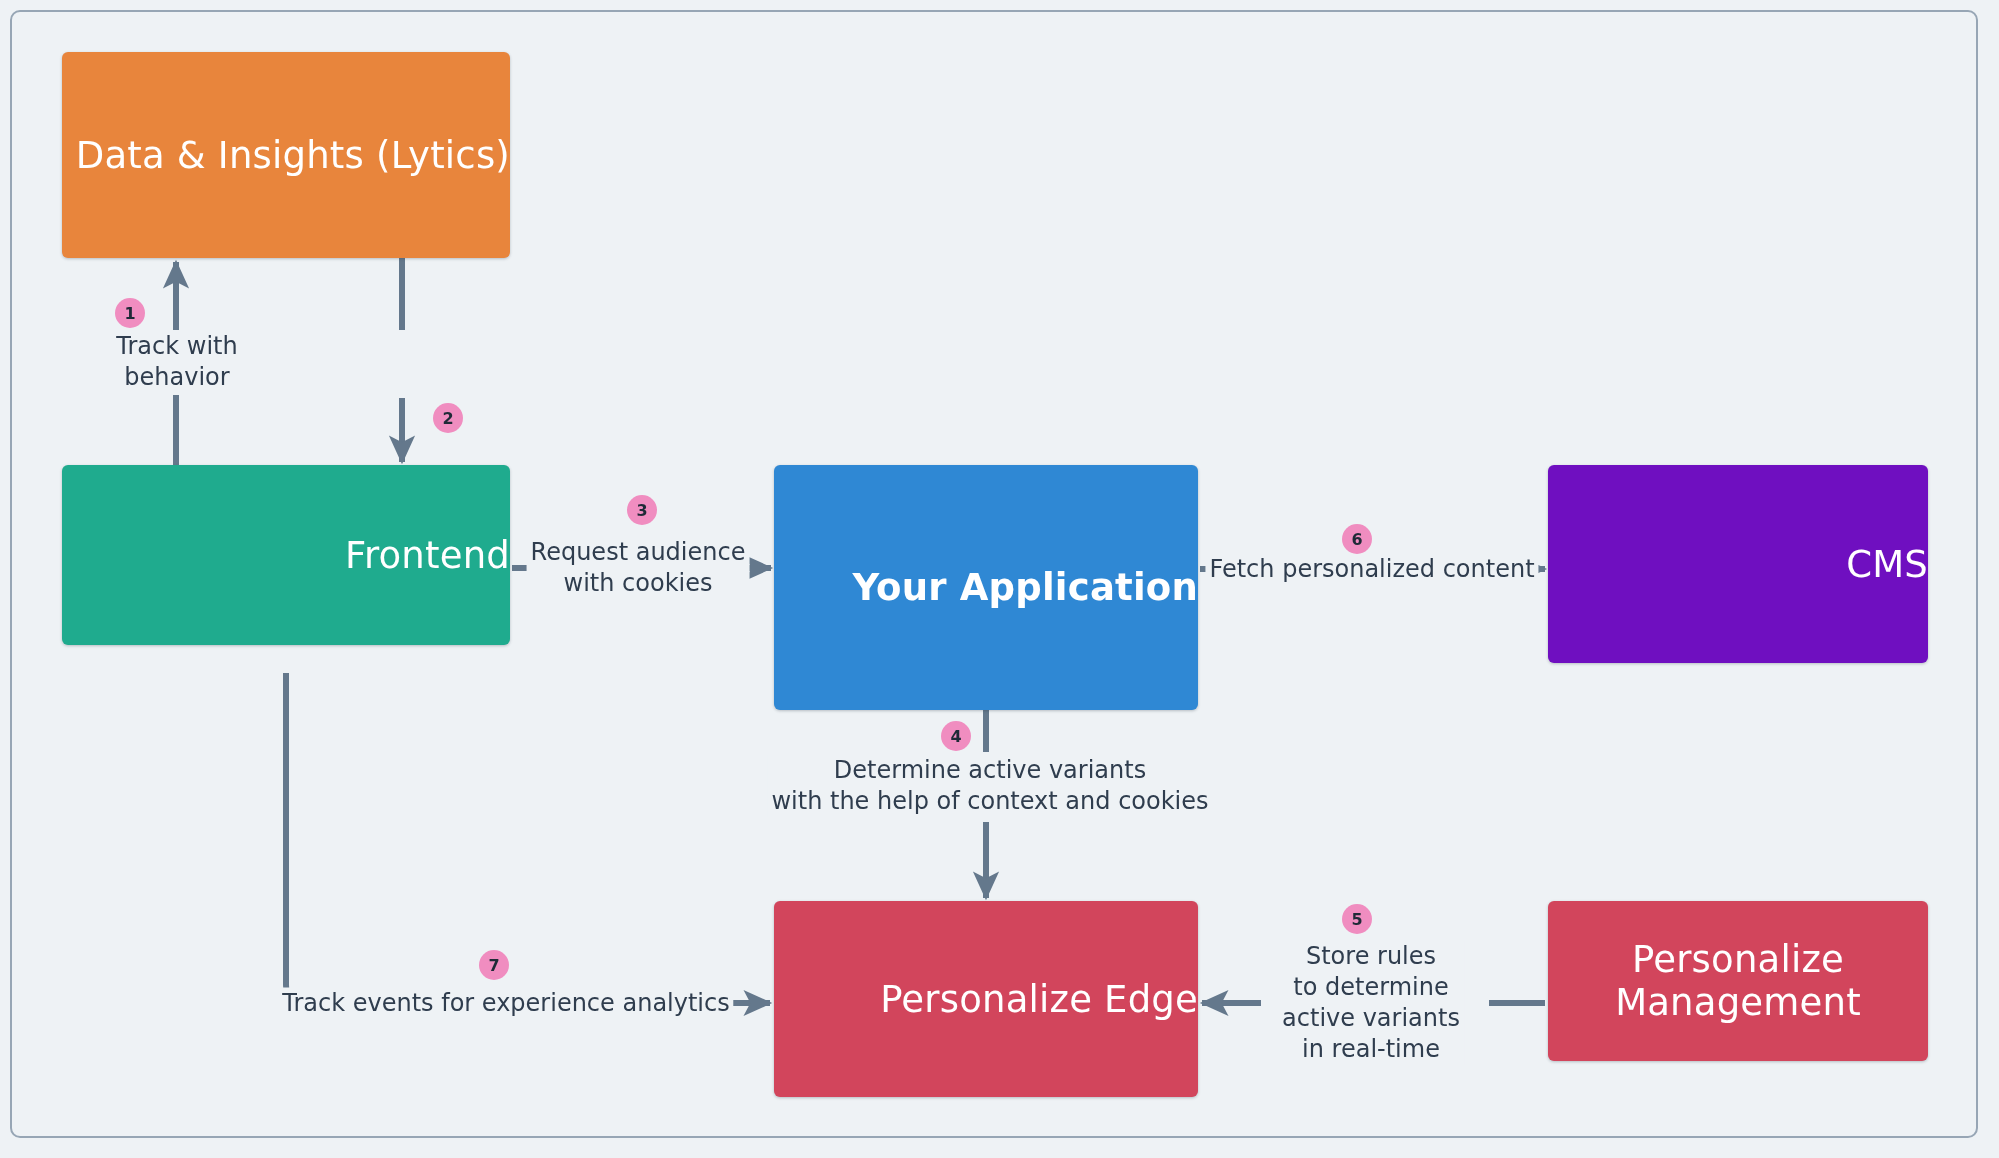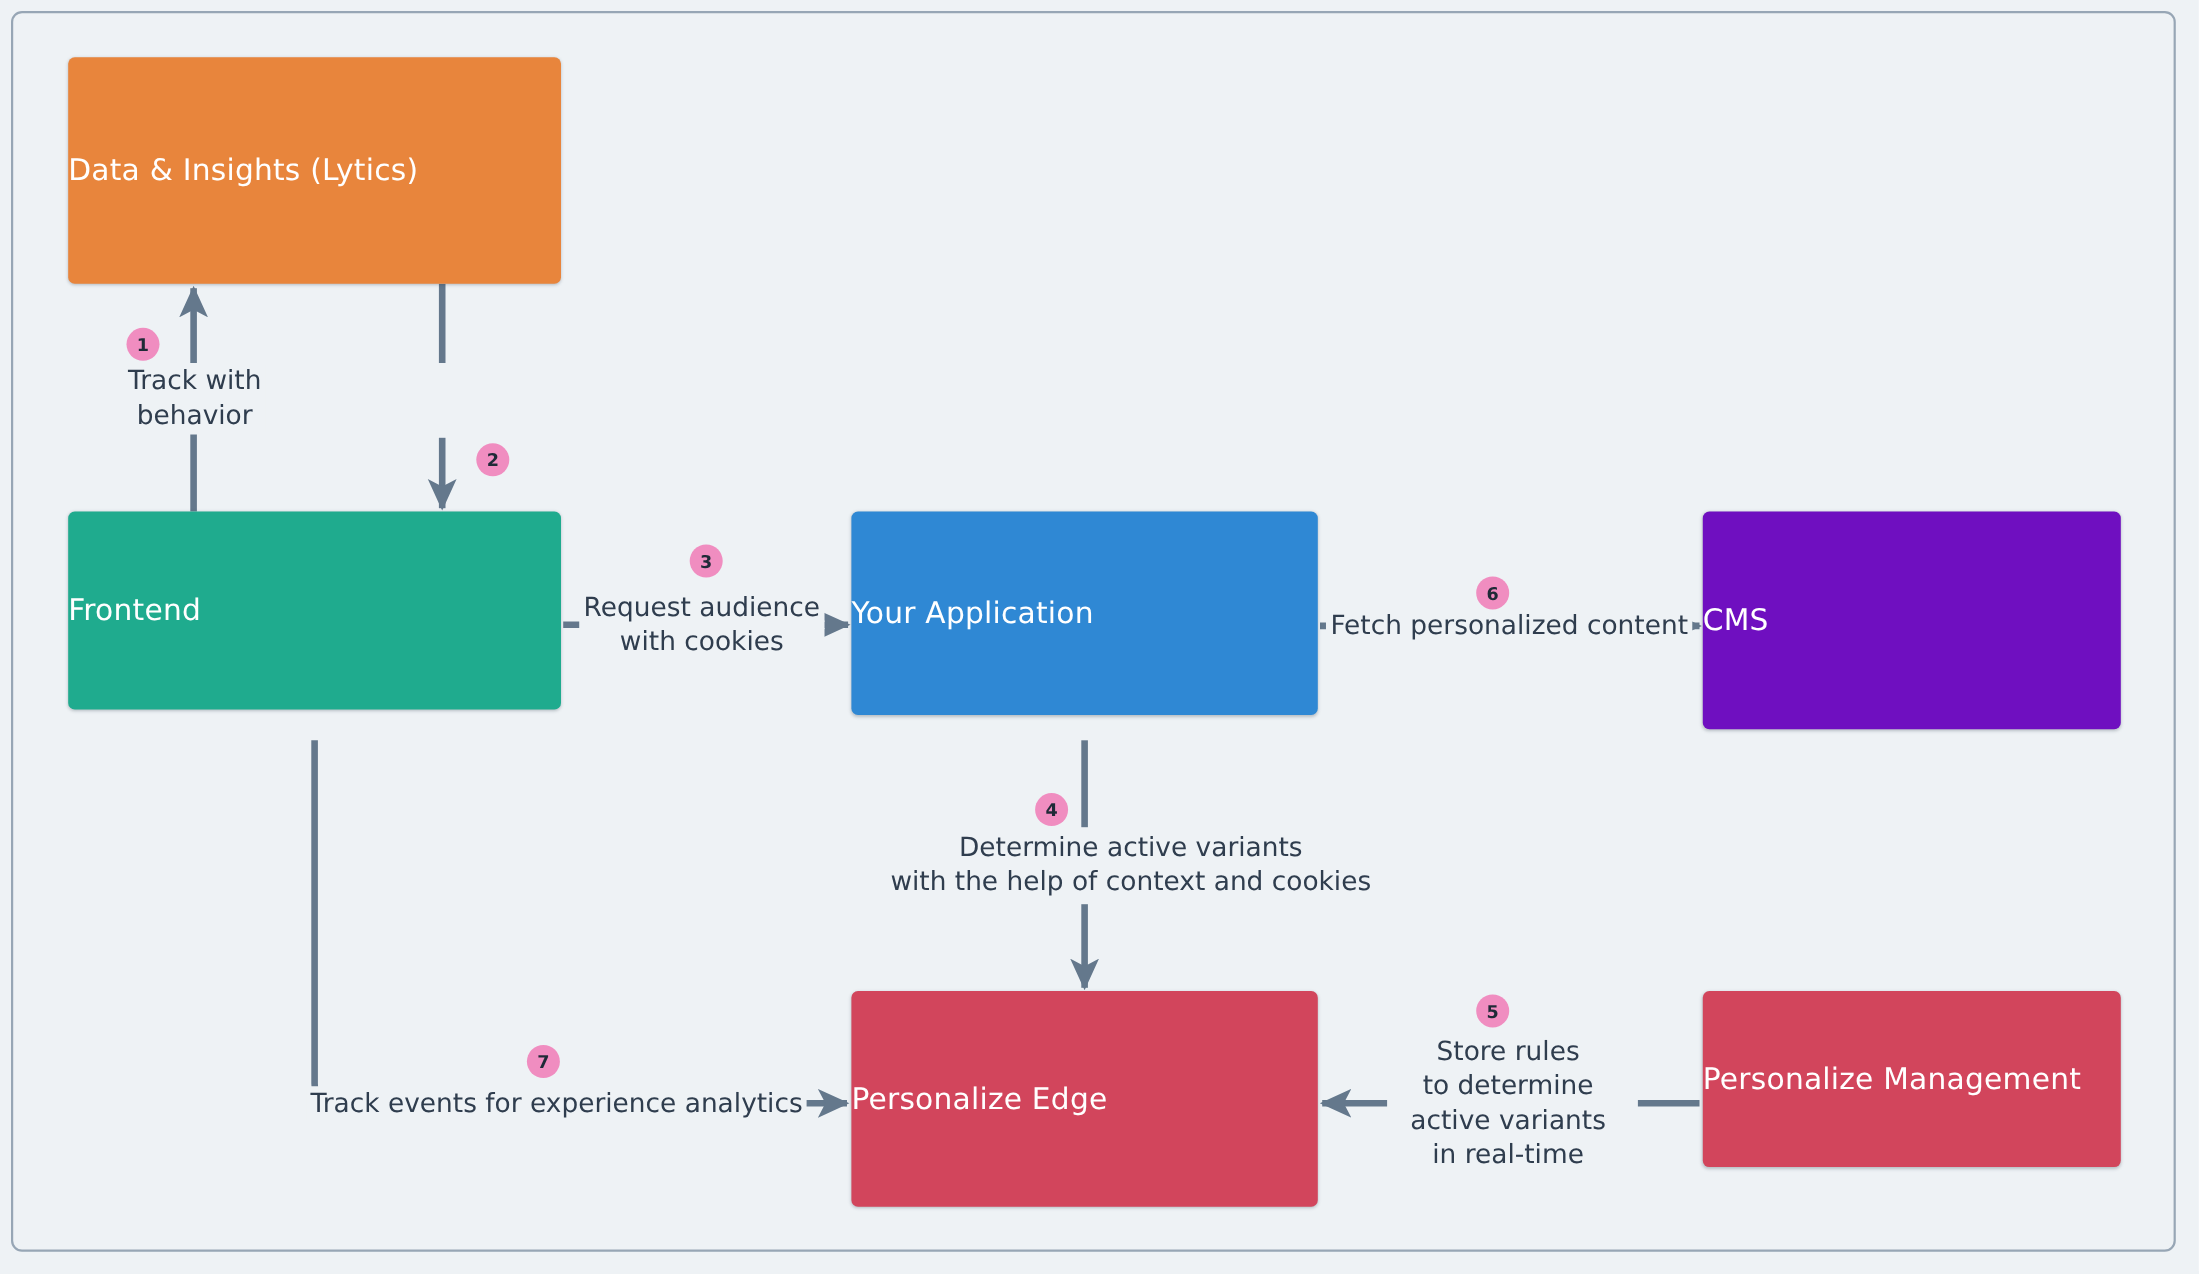--- a/index.html
+++ b/index.html
@@ -32,23 +32,23 @@
     width: 1999px;
     height: 1158px;
     pointer-events: none;
   }
   .node {
     position: absolute;
     box-sizing: border-box;
     border-radius: 6px;
     display: flex;
     align-items: center;
-    justify-content: flex-start;
+    justify-content: flex-end;
     color: #ffffff;
-    font-size: 27px;
+    font-size: 37px;
     font-weight: 500;
     letter-spacing: 0.2px;
     text-align: center;
     box-shadow: 0 1px 3px rgba(40,55,70,0.28);
   }
   .edge-label {
     position: absolute;
     color: #2f3d4e;
     font-size: 24px;
     line-height: 31px;
@@ -124,21 +124,21 @@
   </svg>
 
   <div class="node" style="left:62px; top:52px; width:448px; height:206px; background:#e8853c;">
     <span>Data &amp; Insights (Lytics)</span>
   </div>
 
   <div class="node" style="left:62px; top:465px; width:448px; height:180px; background:#1fab8e;">
     <span>Frontend</span>
   </div>
 
-  <div class="node" style="left:774px; top:465px; width:424px; height:185px; background:#2f88d4;">
+  <div class="node" style="left:774px; top:465px; width:424px; height:245px; background:#2f88d4;font-weight:bold;">
     <span>Your Application</span>
   </div>
 
   <div class="node" style="left:1548px; top:465px; width:380px; height:198px; background:#6f0fc0;">
     <span>CMS</span>
   </div>
 
   <div class="node" style="left:774px; top:901px; width:424px; height:196px; background:#d2455c;">
     <span>Personalize Edge</span>
   </div>
@@ -147,21 +147,21 @@
     <span>Personalize Management</span>
   </div>
 
   <div class="edge-label" style="left:177px; top:362px;">Track with
 behavior</div>
 
 
   <div class="edge-label" style="left:638px; top:568px;">Request audience
 with cookies</div>
 
-  <div class="edge-label" style="left:990px; top:786px;margin-left:38px;">Determine active variants
+  <div class="edge-label" style="left:990px; top:786px;">Determine active variants
 with the help of context and cookies</div>
 
   <div class="edge-label" style="left:1371px; top:1003px;">Store rules
 to determine
 active variants
 in real-time</div>
 
   <div class="edge-label" style="left:506px; top:1003px;">Track events for experience analytics</div>
 
   <div class="edge-label" style="left:1372px; top:569px;">Fetch personalized content</div>

